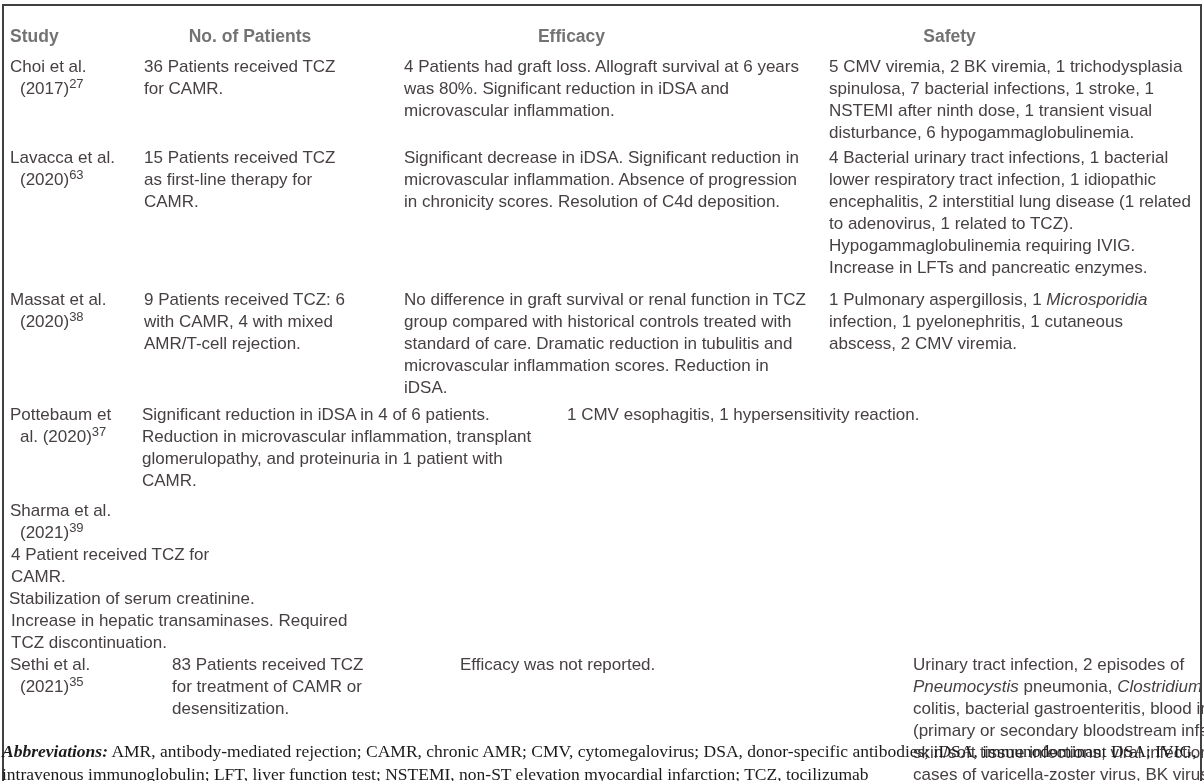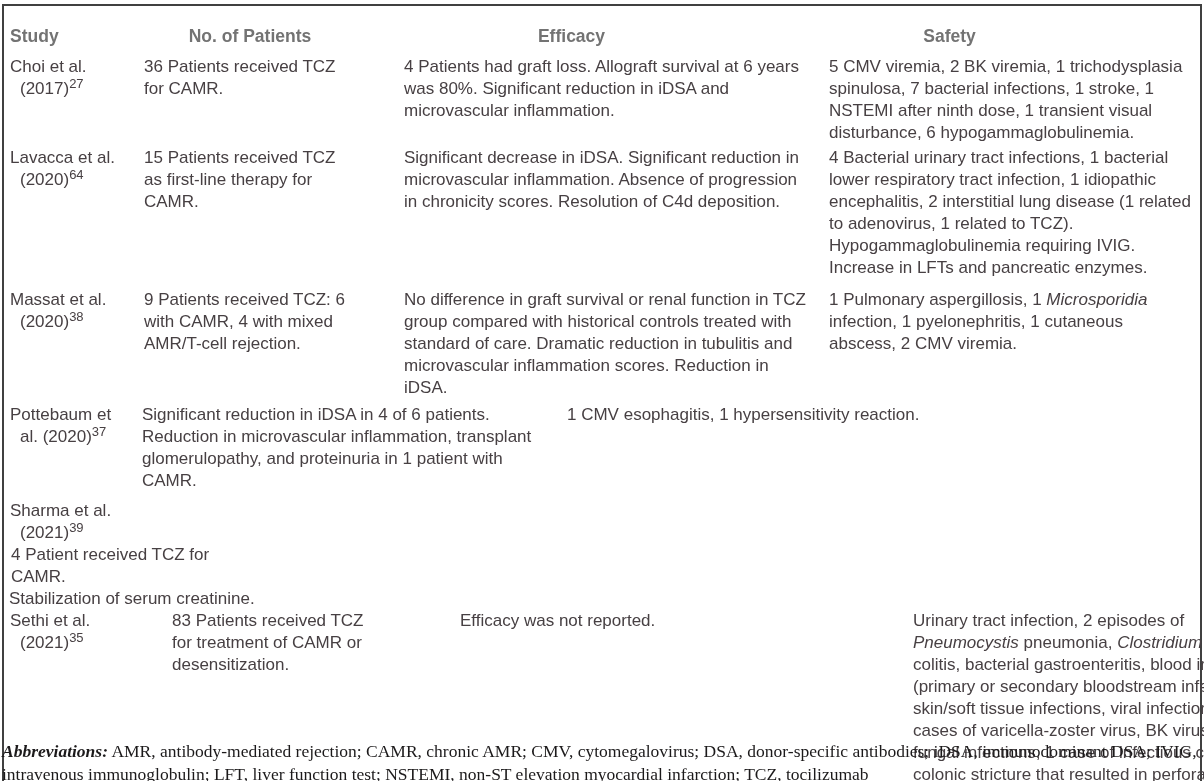--- a/index.html
+++ b/index.html
@@ -105,21 +105,21 @@
     </div>
 
     <div class="t-row body-row row-choi">
       <div class="t-cell col-study"><span>Choi et al. (2017)</span><sup class="ref">27</sup></div>
       <div class="t-cell col-patients">36 Patients received TCZ for CAMR.</div>
       <div class="t-cell col-efficacy">4 Patients had graft loss. Allograft survival at 6 years was 80%. Significant reduction in iDSA and microvascular inflammation.</div>
       <div class="t-cell col-safety">5 CMV viremia, 2 BK viremia, 1 trichodysplasia spinulosa, 7 bacterial infections, 1 stroke, 1 NSTEMI after ninth dose, 1 transient visual disturbance, 6 hypogammaglobulinemia.</div>
     </div>
 
     <div class="t-row body-row row-lavacca">
-      <div class="t-cell col-study"><span>Lavacca et al. (2020)</span><sup class="ref">64</sup></div>
+      <div class="t-cell col-study"><span>Lavacca et al. (2020)</span><sup class="ref">63</sup></div>
       <div class="t-cell col-patients">15 Patients received TCZ as first-line therapy for CAMR.</div>
       <div class="t-cell col-efficacy">Significant decrease in iDSA. Significant reduction in microvascular inflammation. Absence of progression in chronicity scores. Resolution of C4d deposition.</div>
       <div class="t-cell col-safety">4 Bacterial urinary tract infections, 1 bacterial lower respiratory tract infection, 1 idiopathic encephalitis, 2 interstitial lung disease (1 related to adenovirus, 1 related to TCZ). Hypogammaglobulinemia requiring IVIG. Increase in LFTs and pancreatic enzymes.</div>
     </div>
 
     <div class="t-row body-row row-massat">
       <div class="t-cell col-study"><span>Massat et al. (2020)</span><sup class="ref">38</sup></div>
       <div class="t-cell col-patients">9 Patients received TCZ: 6 with CAMR, 4 with mixed AMR/T-cell rejection.</div>
       <div class="t-cell col-efficacy">No difference in graft survival or renal function in TCZ group compared with historical controls treated with standard of care. Dramatic reduction in tubulitis and microvascular inflammation scores. Reduction in iDSA.</div>
       <div class="t-cell col-safety">1 Pulmonary aspergillosis, 1 <i>Microsporidia</i> infection, 1 pyelonephritis, 1 cutaneous abscess, 2 CMV viremia.</div>
@@ -128,20 +128,21 @@
     <div class="t-row body-row row-pottebaum">
       <div class="t-cell col-study"><span>Pottebaum et al. (2020)</span><sup class="ref">37</sup></div>
       <div class="t-cell col-efficacy">Significant reduction in iDSA in 4 of 6 patients. Reduction in microvascular inflammation, transplant glomerulopathy, and proteinuria in 1 patient with CAMR.</div>
       <div class="t-cell col-safety">1 CMV esophagitis, 1 hypersensitivity reaction.</div>
     </div>
 
     <div class="t-row body-row row-sharma">
       <div class="t-cell col-study"><span>Sharma et al. (2021)</span><sup class="ref">39</sup></div>
       <div class="t-cell col-patients">4 Patient received TCZ for CAMR.</div>
       <div class="t-cell col-efficacy">Stabilization of serum creatinine.</div>
+      <div class="t-cell col-safety">Increase in hepatic transaminases. Required TCZ discontinuation.</div>
     </div>
 
     <div class="t-row body-row row-sethi">
       <div class="t-cell col-study"><span>Sethi et al. (2021)</span><sup class="ref">35</sup></div>
       <div class="t-cell col-patients">83 Patients received TCZ for treatment of CAMR or desensitization.</div>
       <div class="t-cell col-efficacy">Efficacy was not reported.</div>
       <div class="t-cell col-safety">Urinary tract infection, 2 episodes of <i>Pneumocystis</i> pneumonia, <i>Clostridium difficile</i> colitis, bacterial gastroenteritis, blood infections (primary or secondary bloodstream infections), skin/soft tissue infections, viral infections (mild cases of varicella-zoster virus, BK virus, CMV), fungal infections, 1 case of infectious colitis with colonic stricture that resulted in perforation during gastrointestinal procedure.</div>
     </div>
 
   </div>

